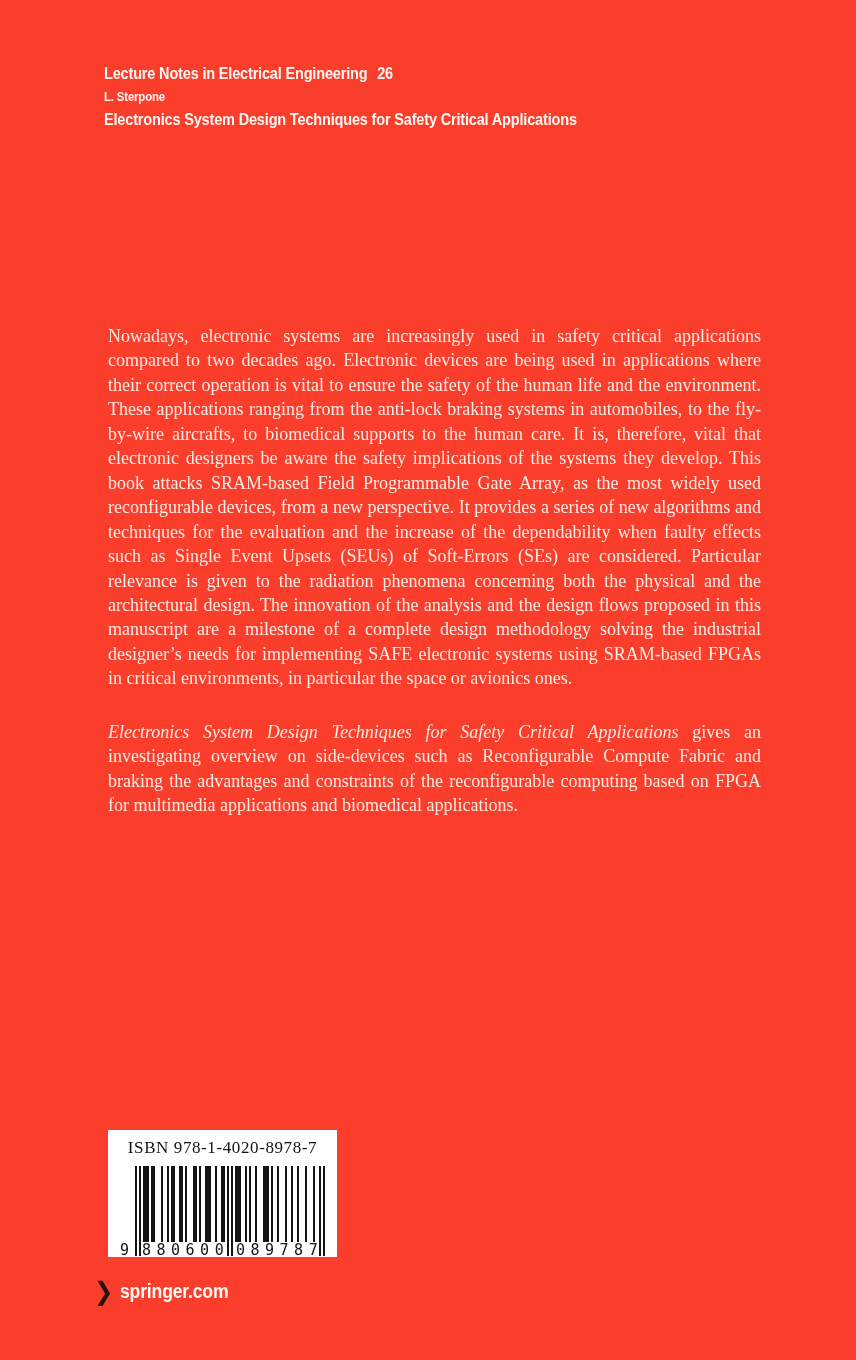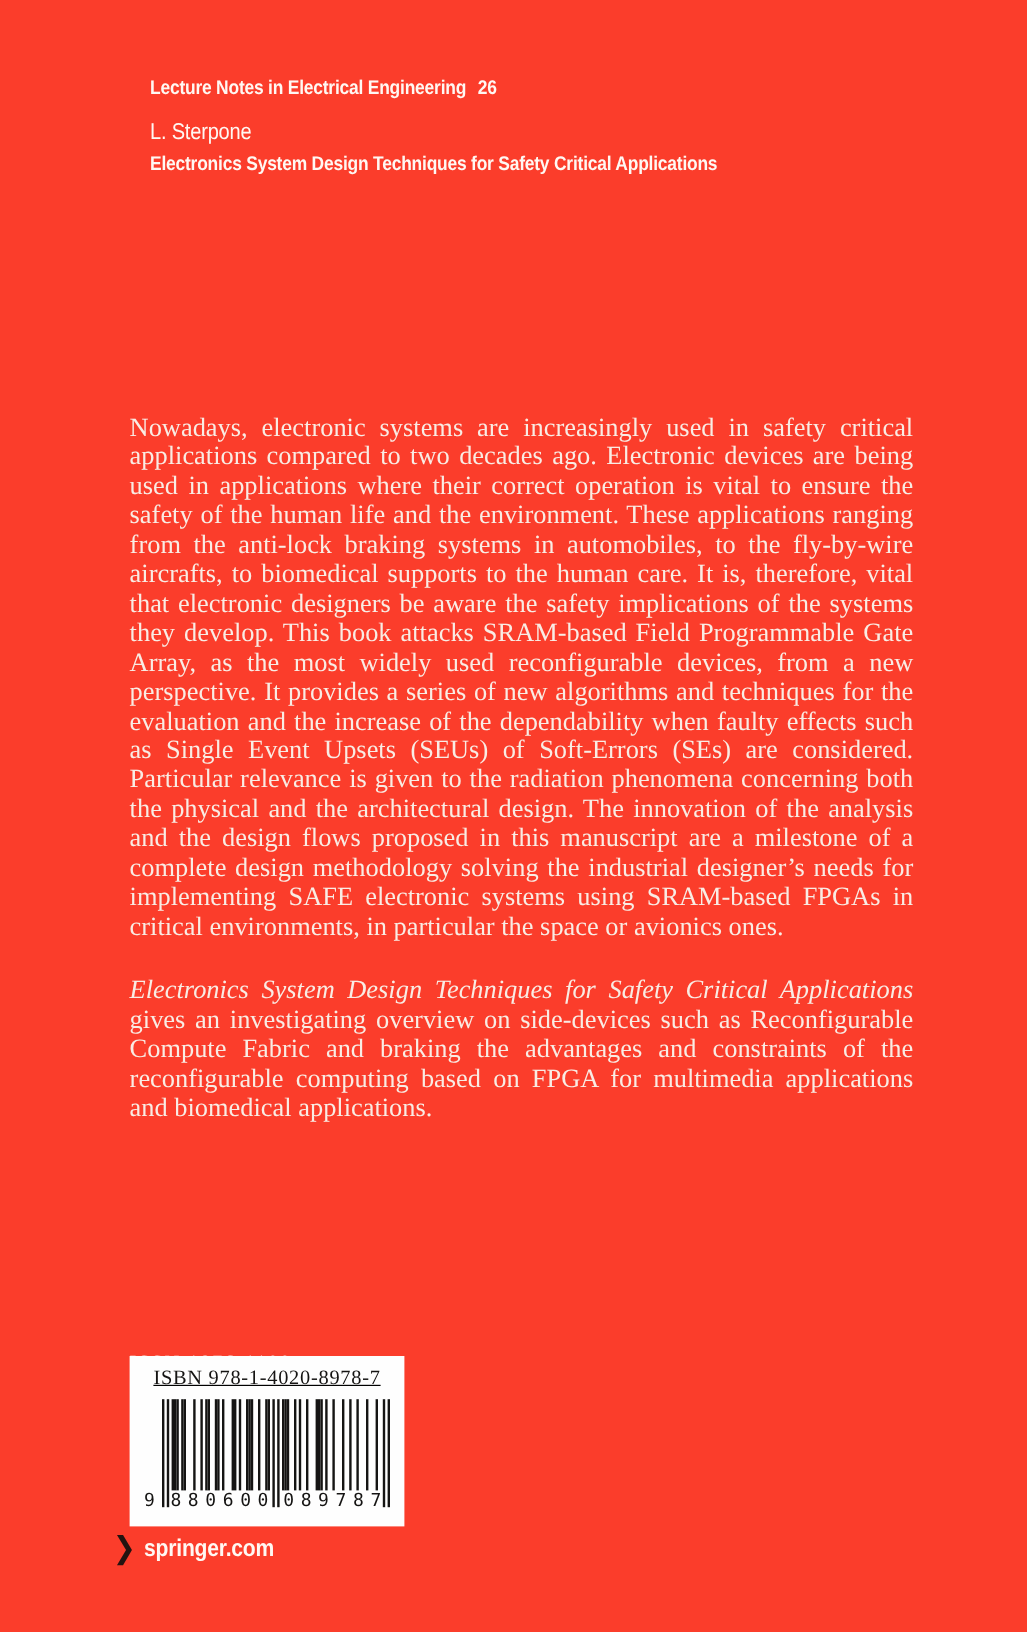--- a/index.html
+++ b/index.html
@@ -21,49 +21,48 @@
   }
   .condensed{
     display:inline-block;
     transform:scaleX(0.88);
     transform-origin:0 50%;
     letter-spacing:-0.2px;
     white-space:nowrap;
   }
   
   .header{
-    position:absolute;left:125px;top:64px;
+    position:absolute;left:104px;top:64px;
     color:var(--heading-text);
     font-family:"Liberation Sans", sans-serif;
   }
   .series-line{font-size:16.5px;font-weight:700;}
   .series-num{margin-left:11px;}
-  .author-line{margin-top:17px;font-size:19px;font-weight:400;}
+  .author-line{margin-top:6px;font-size:13px;font-weight:700;}
   .title-line{margin-top:6px;font-size:16.5px;font-weight:700;}
   
   .blurb{
-    position:absolute;left:108px;top:344px;width:653px;
+    position:absolute;left:108px;top:324px;width:653px;
     color:var(--body-text);
-    font-size:22px;line-height:24.45px;
+    font-size:18px;line-height:24.45px;
     text-align:justify;
   }
   .blurb p + p{margin-top:29px;}
   
   .issn{
     position:absolute;left:108px;top:1126px;
     color:var(--body-text);
     font-size:17px;letter-spacing:1.5px;
   }
   .isbn-box{
     position:absolute;left:108px;top:1130px;
-    width:229px;height:142px;
+    width:229px;height:127px;
     background:var(--box-bg);
     padding-top:8px;
     text-align:center;
-    text-decoration:underline;
   }
   .isbn-text{
     color:var(--barcode-ink);
     font-size:17px;letter-spacing:0.6px;
     white-space:nowrap;
   }
   .barcode{
     position:relative;
     margin:8px 0 0 27px;
     width:190px;height:92px;

